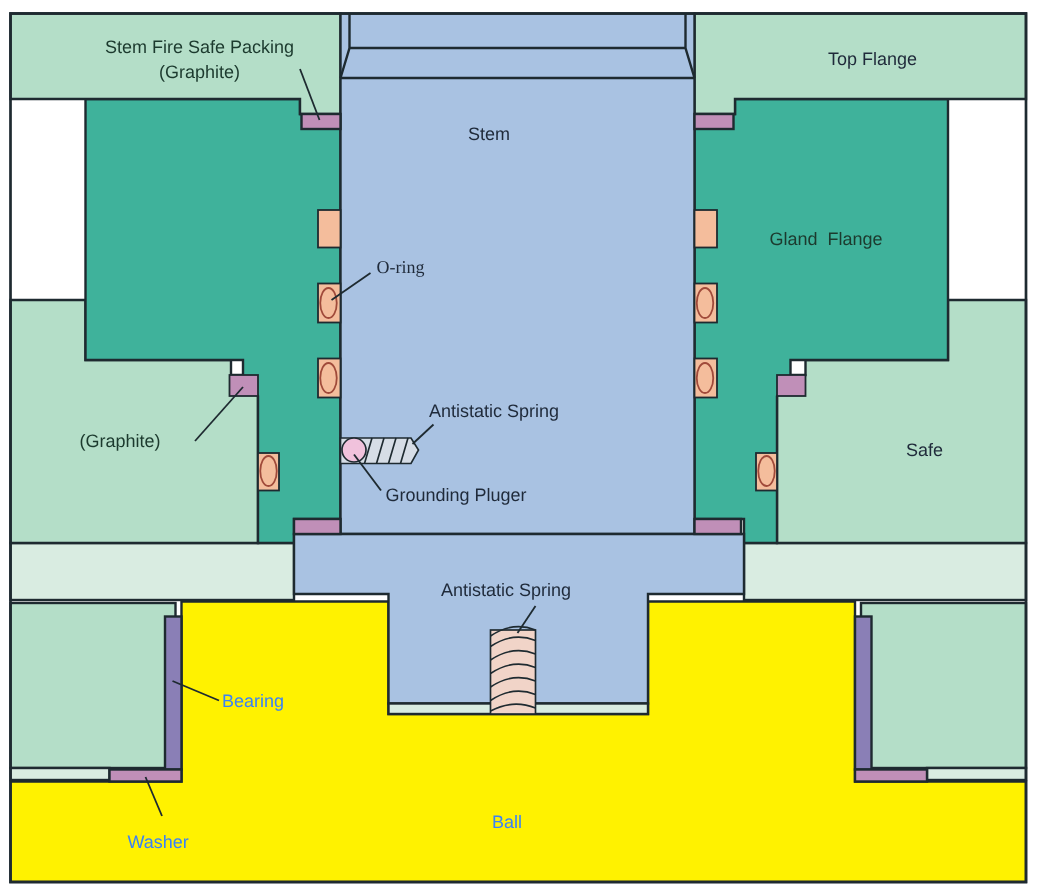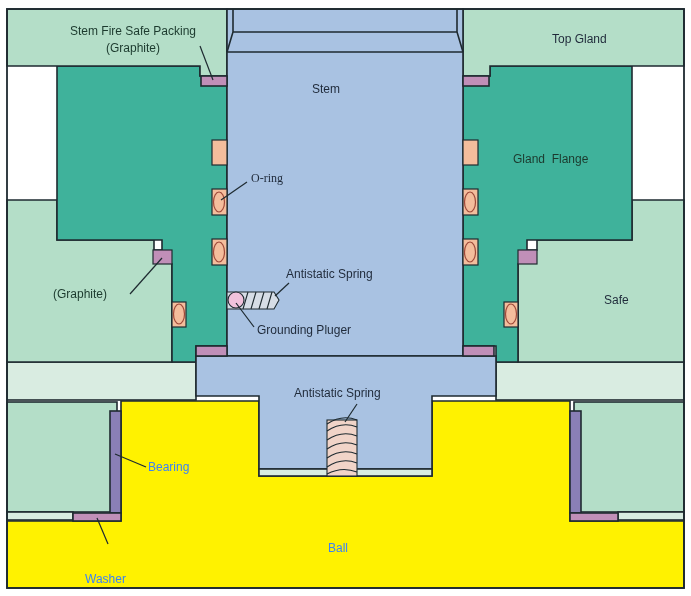--- a/index.html
+++ b/index.html
@@ -100,30 +100,30 @@
     <line x1="289" y1="283" x2="275" y2="296"></line>
     <line x1="254" y1="327" x2="236" y2="303"></line>
     <line x1="130" y1="294" x2="162" y2="258"></line>
     <line x1="357" y1="404" x2="345" y2="422"></line>
     <line x1="146" y1="467" x2="115" y2="454"></line>
     <line x1="108" y1="544" x2="97" y2="518"></line>
   </g>
 </svg>
 
 <div class="lbl" style="left:312px;top:81px;">Stem</div>
-<div class="lbl" style="left:552px;top:31px;">Top Gland</div>
+<div class="lbl" style="left:552px;top:31px;">Top Flange</div>
 <div class="lbl dark" style="left:513px;top:117px;white-space:pre;margin-top:34px;">Gland  Flange</div>
 <div class="lbl" style="left:604px;top:292px;">Safe</div>
 <div class="lbl ballt" style="left:328px;top:540px;">Ball</div>
 
 <div class="lbl dark center" style="left:50px;top:23px;width:166px;">
   <div>Stem Fire Safe Packing</div>
   <div>(Graphite)</div>
 </div>
 <div class="lbl" style="left:251px;top:170px;font-family:Liberation Serif, serif;">O-ring</div>
 <div class="lbl" style="left:286px;top:266px;">Antistatic Spring</div>
 <div class="lbl" style="left:257px;top:322px;">Grounding Pluger</div>
 <div class="lbl dark center" style="left:28px;top:286px;width:104px;">
   <div>(Graphite)</div>
 </div>
 <div class="lbl" style="left:294px;top:385px;">Antistatic Spring</div>
 <div class="lbl ballt" style="left:148px;top:459px;">Bearing</div>
-<div class="lbl ballt" style="left:85px;top:571px;">Washer</div>
+<div class="lbl ballt" style="left:85px;top:553px;">Washer</div>
 
 </body></html>

